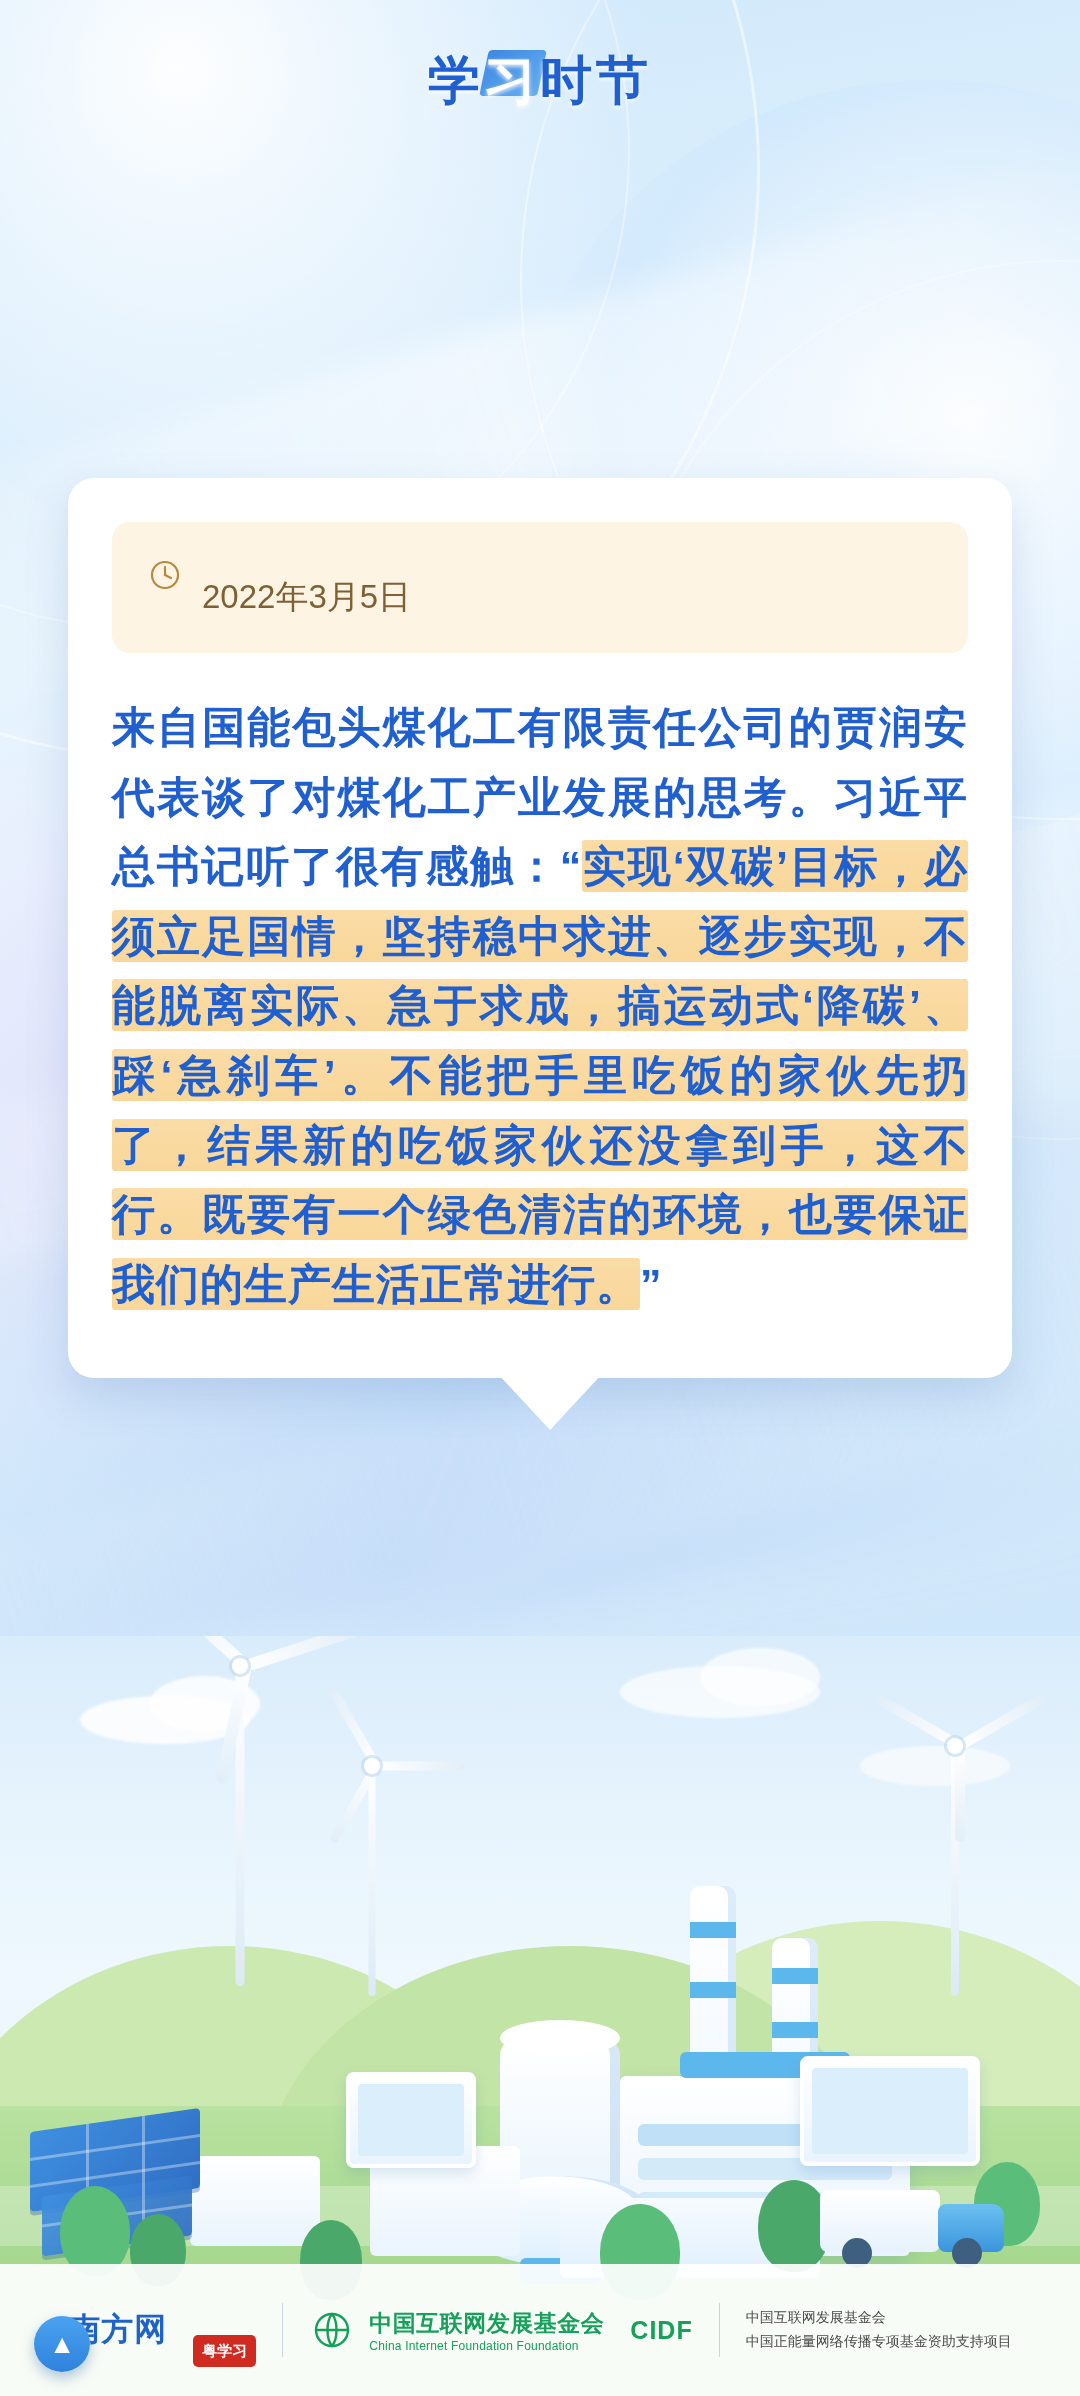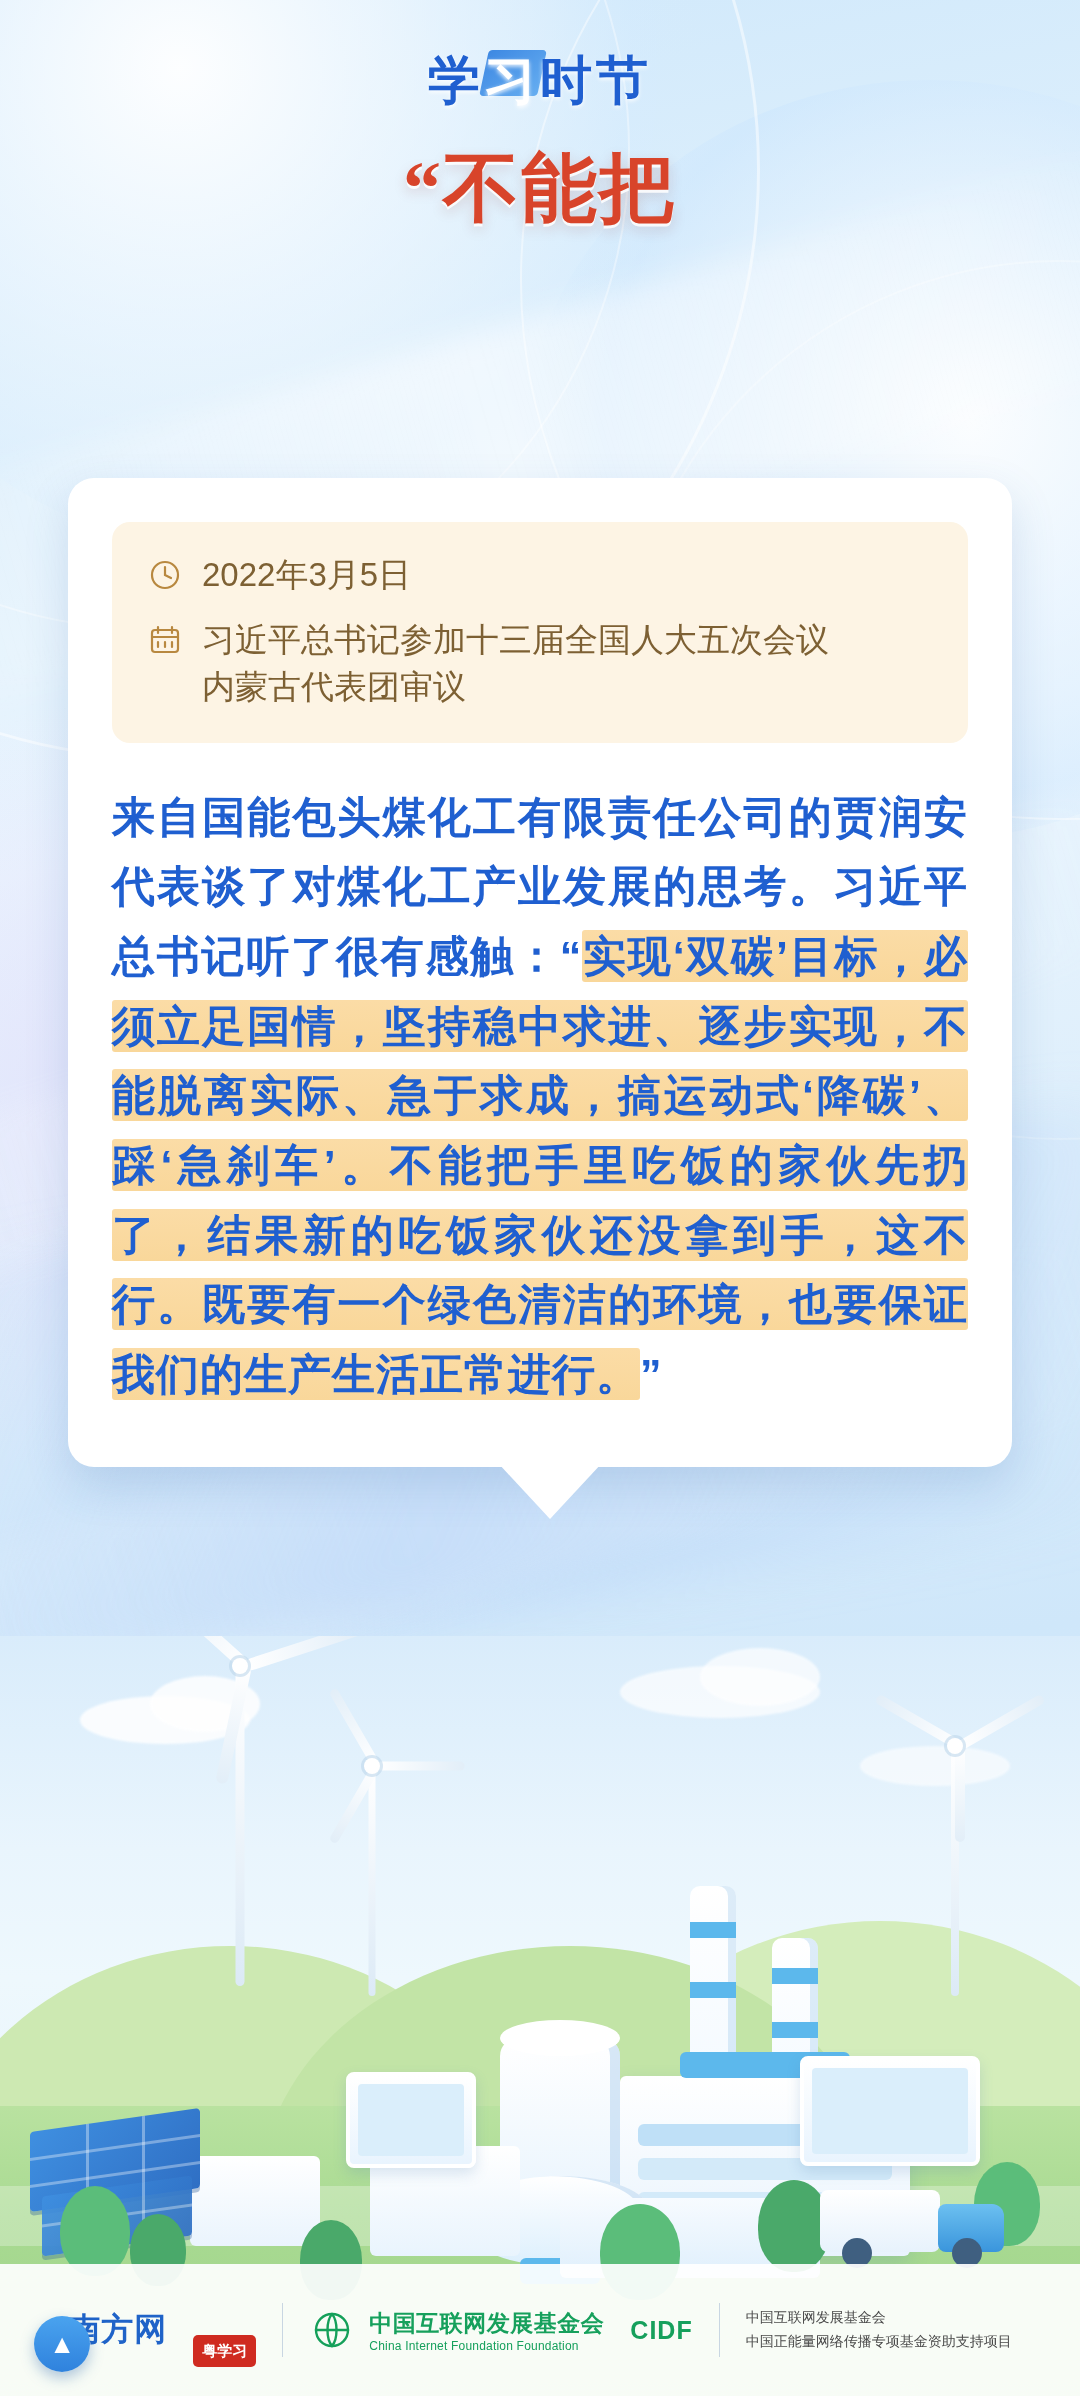--- a/index.html
+++ b/index.html
@@ -115,20 +115,21 @@
   .meta-row + .meta-row { margin-top: 18px; }
   .meta-icon {
     width: 38px; height: 38px; flex: 0 0 38px;
     margin-top: 4px;
     color: #b8883f;
   }
   .meta-icon svg { width: 38px; height: 38px; display: block; }
   .meta-text {
     font-size: 33px; line-height: 1.42; color: #7d6033;
     font-weight: 400;
+    margin-top: 22px;
   }
   .meta-text .line2 { display: block; }
 
   
   .body-text {
     margin-top: 40px;
     font-size: 43px;
     line-height: 1.62;
     color: #1f5fd0;
     font-weight: 700;
@@ -277,50 +278,33 @@
 </div>
 
 <div class="brand">
   <div class="brand-title">
     <div class="brand-flag"></div>
     <span>学</span><span class="w2">习</span><span>时节</span>
   </div>
 </div>
 
 <div class="headline">
-  <div>
-    <span class="quote">“</span><span>不能把</span>
-  </div>
 </div>
 
 <div class="card">
 
   <div class="meta">
     <div class="meta-row">
       <span class="meta-icon">
         <svg viewBox="0 0 38 38" fill="none" stroke="currentColor" stroke-width="2.2">
           <circle cx="19" cy="19" r="13"></circle>
           <path d="M19 11 L19 19 L25 22" stroke-linecap="round"></path>
         </svg>
       </span>
       <span class="meta-text">2022年3月5日</span>
-    </div>
-    <div class="meta-row">
-      <span class="meta-icon">
-        <svg viewBox="0 0 38 38" fill="none" stroke="currentColor" stroke-width="2.2">
-          <rect x="6" y="9" width="26" height="22" rx="3"></rect>
-          <path d="M6 16 H32" stroke-linecap="round"></path>
-          <path d="M12 6 V12 M26 6 V12" stroke-linecap="round"></path>
-          <path d="M12 21 V26 M19 21 V26 M26 21 V26" stroke-linecap="round"></path>
-        </svg>
-      </span>
-      <span class="meta-text">
-        <span>习近平总书记参加十三届全国人大五次会议</span>
-        <span class="line2">内蒙古代表团审议</span>
-      </span>
     </div>
   </div>
 
   <div class="body-text">
     <span>来自国能包头煤化工有限责任公司的贾润安代表谈了对煤化工产业发展的思考。习近平总书记听了很有感触：</span><span>“</span><span class="hl">实现‘双碳’目标，必须立足国情，坚持稳中求进、逐步实现，不能脱离实际、急于求成，搞运动式‘降碳’、踩‘急刹车’。不能把手里吃饭的家伙先扔了，结果新的吃饭家伙还没拿到手，这不行。既要有一个绿色清洁的环境，也要保证我们的生产生活正常进行。</span><span>”</span>
   </div>
 </div>
 
 <div class="scene">
   <div class="sky"></div>

